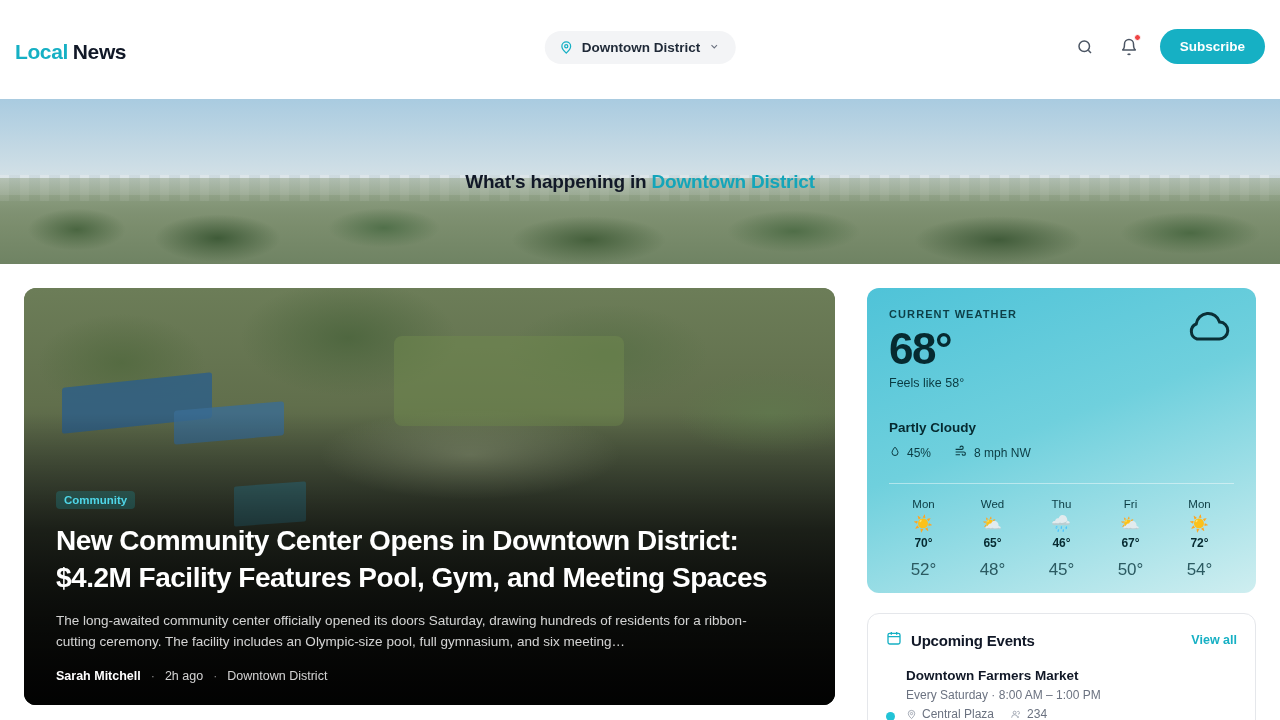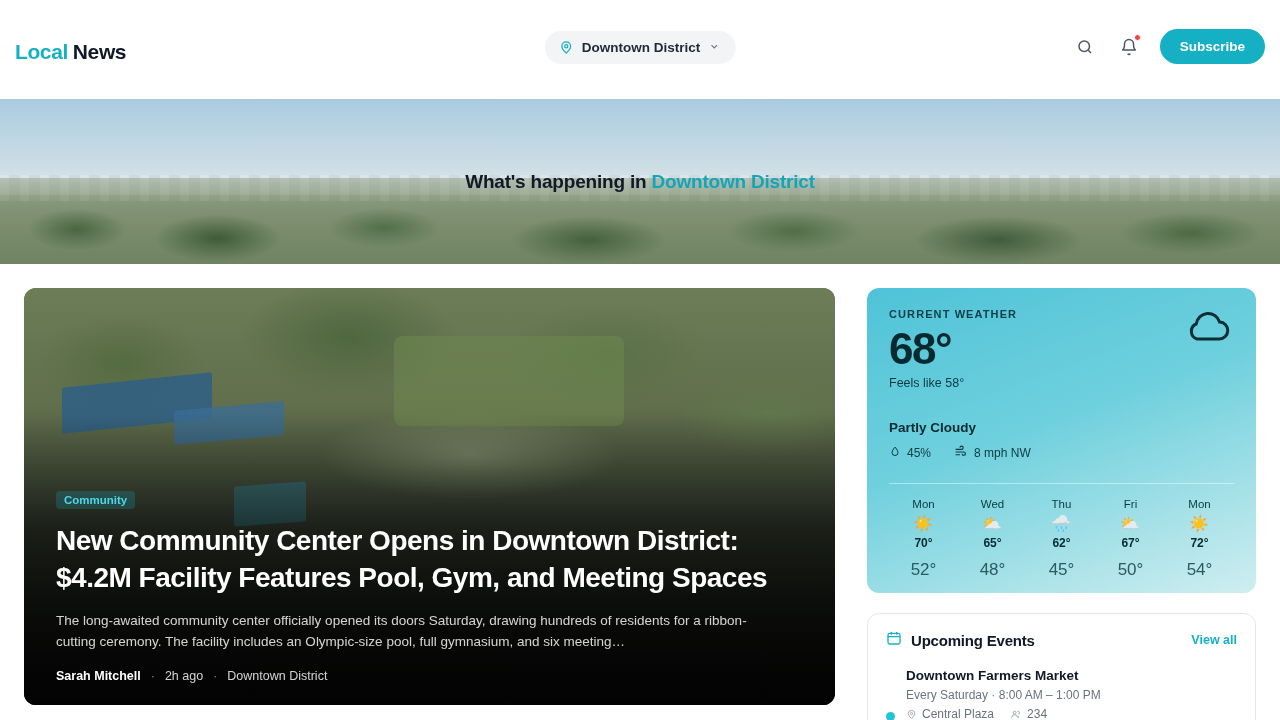--- a/index.html
+++ b/index.html
@@ -452,21 +452,21 @@
         </div>
         <div class="fc-day">
           <div class="fc-name">Wed</div>
           <div class="fc-ico">⛅</div>
           <div class="fc-hi">65°</div>
           <div class="fc-lo">48°</div>
         </div>
         <div class="fc-day">
           <div class="fc-name">Thu</div>
           <div class="fc-ico">🌧️</div>
-          <div class="fc-hi">62°</div>
+          <div class="fc-hi">46°</div>
           <div class="fc-lo">45°</div>
         </div>
         <div class="fc-day">
           <div class="fc-name">Fri</div>
           <div class="fc-ico">⛅</div>
           <div class="fc-hi">67°</div>
           <div class="fc-lo">50°</div>
         </div>
         <div class="fc-day">
           <div class="fc-name">Mon</div>

